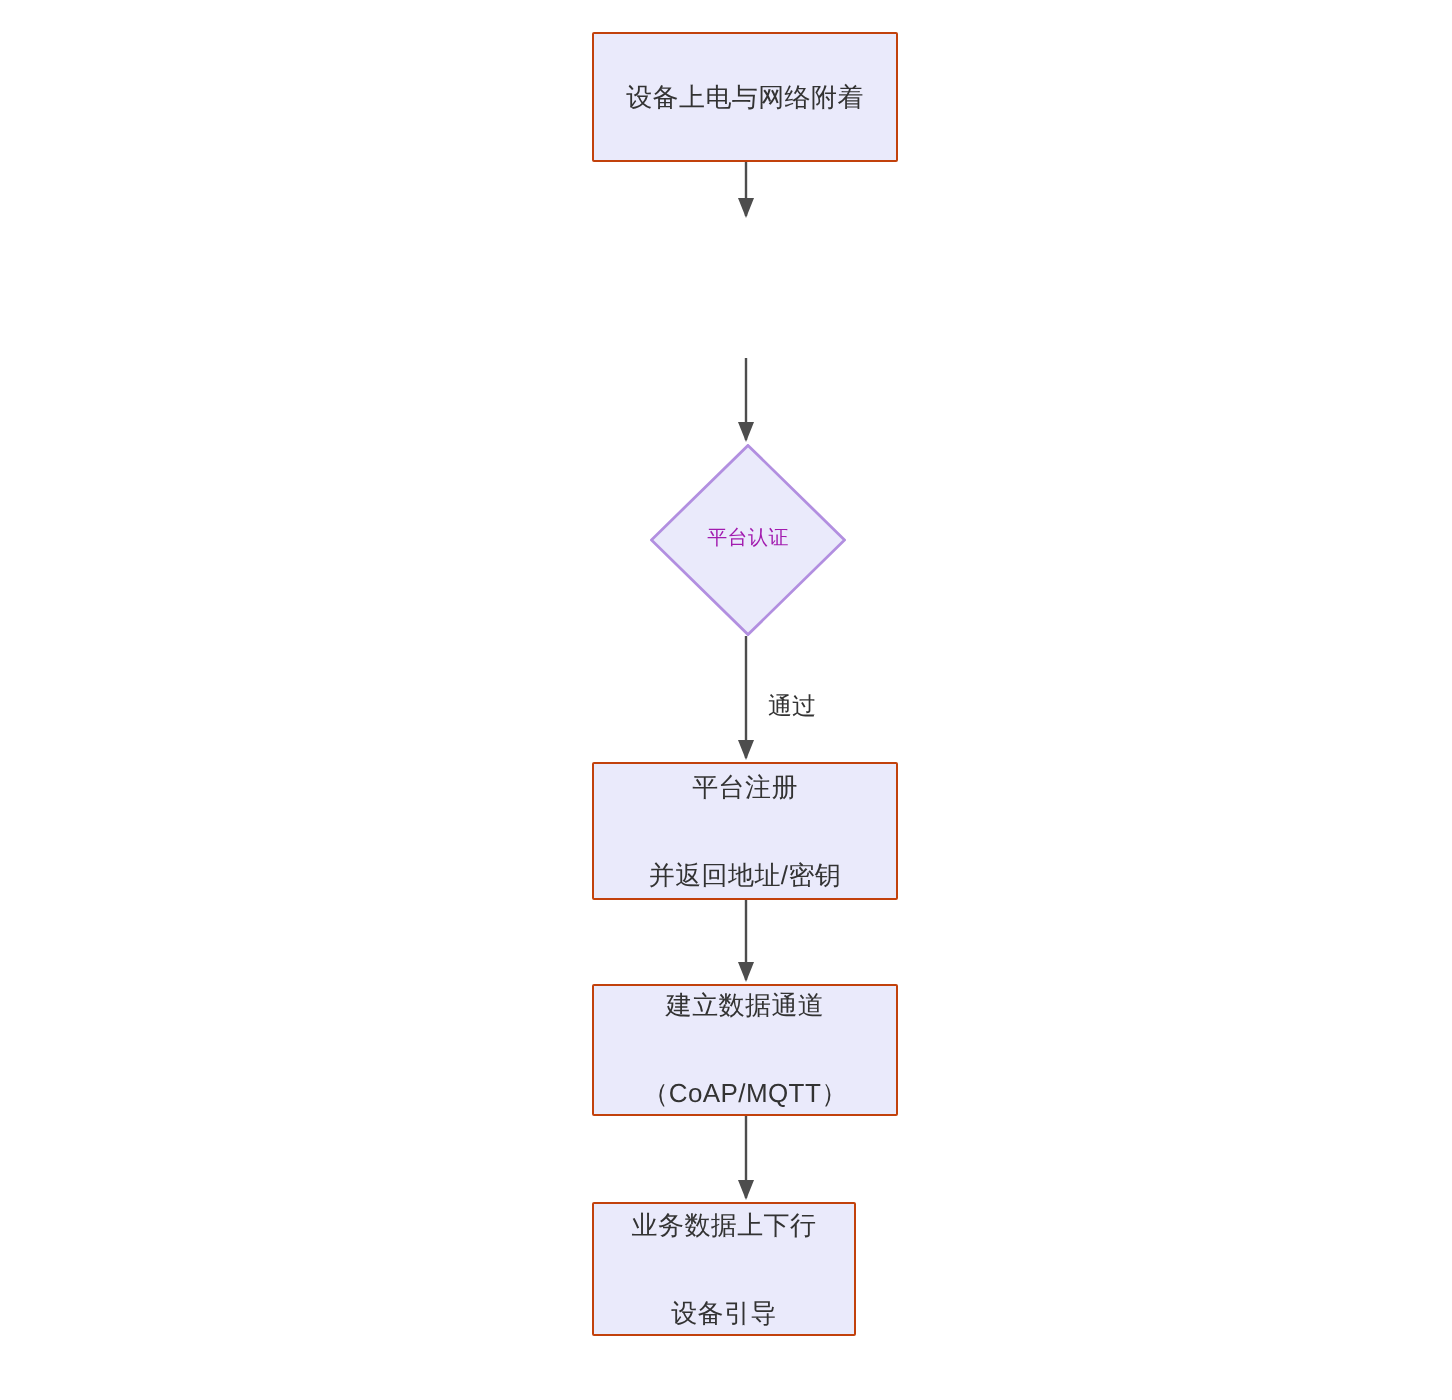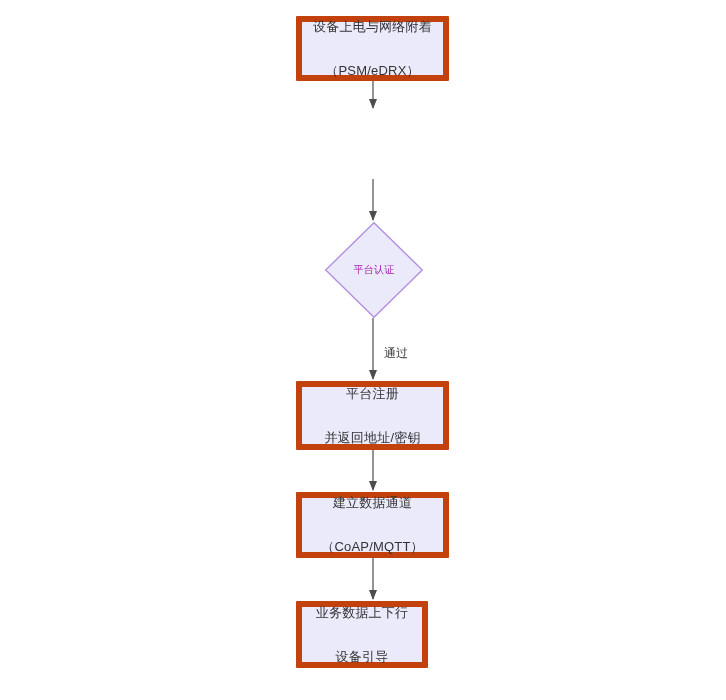--- a/index.html
+++ b/index.html
@@ -36,21 +36,21 @@
     justify-content: center;
     text-align: center;
     color: #333333;
     font-size: 13px;
     line-height: 22px;
     letter-spacing: 0.2px;
     white-space: pre-line;
   }
   .node.process {
     background: #eaeafb;
-    border: 6px solid #c2410c;
+    border: 1px solid #c2410c;
     border-radius: 1px;
   }
   .node.decision-wrap {
     background: transparent;
     border: none;
   }
   .diamond-shape {
     position: absolute;
     left: 0;
     top: 0;
@@ -94,21 +94,20 @@
     <line x1="373" y1="318" x2="373" y2="379" stroke="#4d4d4d" stroke-width="1.2" marker-end="url(#arrowhead)"></line>
 
     <line x1="373" y1="450" x2="373" y2="490" stroke="#4d4d4d" stroke-width="1.2" marker-end="url(#arrowhead)"></line>
 
     <line x1="373" y1="558" x2="373" y2="599" stroke="#4d4d4d" stroke-width="1.2" marker-end="url(#arrowhead)"></line>
   </svg>
 
   <div class="node process" style="left:296px; top:16px; width:153px; height:65px;">
     <div>
       <div>设备上电与网络附着</div>
-      <div>（PSM/eDRX）</div>
     </div>
   </div>
 
 
   <div class="node decision-wrap" style="left:325px; top:222px; width:98px; height:96px;">
     <svg class="diamond-shape" viewBox="0 0 98 96" preserveAspectRatio="none" xmlns="http://www.w3.org/2000/svg">
       <polygon points="49,0.7 97.3,48 49,95.3 0.7,48" fill="#eaeafb" stroke="#b28fe0" stroke-width="1.4"></polygon>
     </svg>
     <span class="diamond-label">平台认证</span>
   </div>

